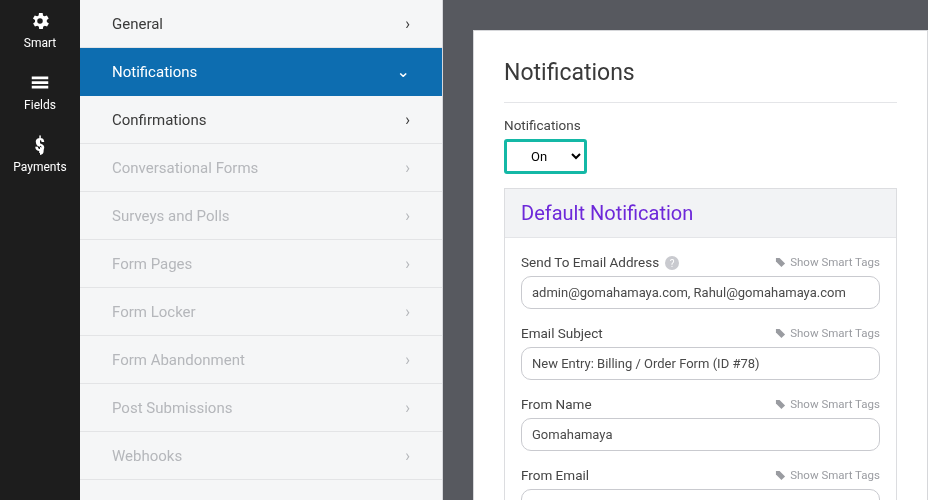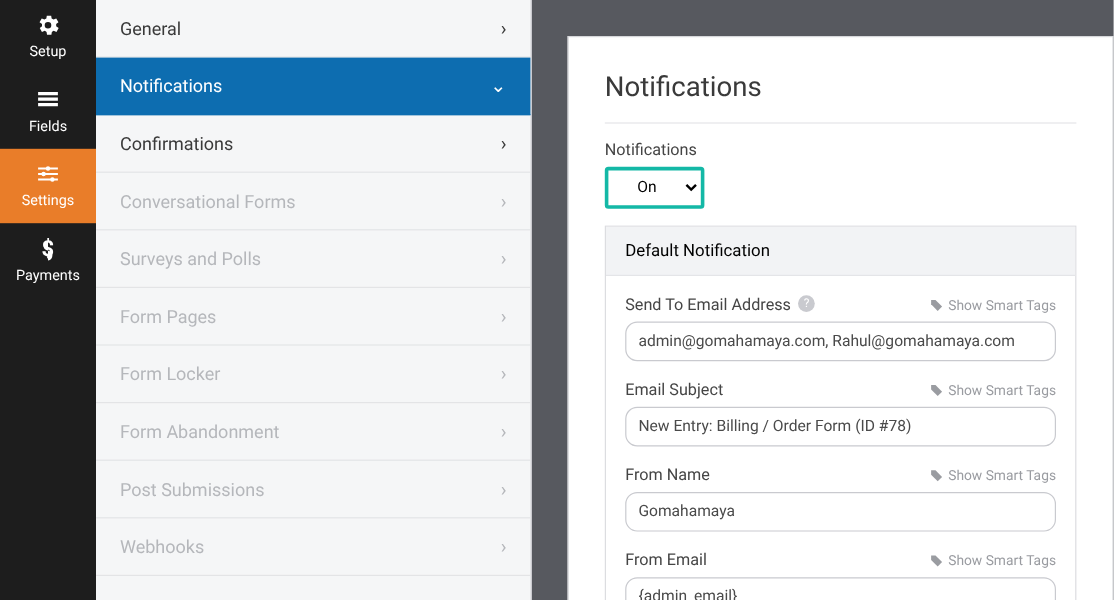--- a/index.html
+++ b/index.html
@@ -4,67 +4,58 @@
   <style>
     * { margin:0; padding:0; box-sizing:border-box; font-family: -apple-system, "Segoe UI", Roboto, Arial, sans-serif; }
     body { width:928px; height:500px; overflow:hidden; background:#57595f; display:flex; }
     
     .rail { width:80px; background:#1d1d1d; color:#fff; display:flex; flex-direction:column; }
     .rail-item { display:flex; flex-direction:column; align-items:center; justify-content:center; gap:4px; padding:10px 0 12px; font-size:12px; cursor:pointer; }
     .rail-item svg { fill:#fff; }
     .rail-item.active { background:#e97d29; }
     
     .sidebar { width:363px; background:#f5f6f7; border-right:1px solid #d7d8dc; display:flex; flex-direction:column; }
-    .sidebar-item { display:flex; align-items:center; justify-content:space-between; padding:0 20px; height:48px; border-bottom:1px solid #e3e4e6; color:#3a3a3a; font-size:15px; cursor:pointer; }
+    .sidebar-item { display:flex; align-items:center; justify-content:space-between; padding:0 32px; height:48px; border-bottom:1px solid #e3e4e6; color:#3a3a3a; font-size:15px; cursor:pointer; }
     .sidebar-item.active { background:#0d6db0; color:#fff; border-bottom-color:#0d6db0; }
     .sidebar-item.muted { color:#b5b7bb; }
     .chev { font-size:16px; line-height:1; }
     .chev-right::before { content:"\203A"; }
     
     .main { flex:1; padding:30px 0 0 30px; position:relative; }
     .panel { background:#fff; border:1px solid #d6d7da; width:455px; min-height:470px; padding:28px 30px 10px; position:relative; }
     .page-title { font-size:23px; font-weight:400; color:#3a3a3a; border-bottom:1px solid #e4e5e8; padding-bottom:16px; margin-bottom:14px; }
     .block { margin-bottom:14px; }
     .label-sm { font-size:13.5px; color:#454545; margin-bottom:6px; display:block; }
     .select { border:3px solid #14b8a6; border-radius:3px; padding:6px 20px; font-size:13px; background:#fff; }
     .fieldset { border:1px solid #dcdde0; margin-top:4px; }
-    .fieldset-header { background:#f2f3f5; padding:12px 16px; font-size:14px; color:#000000; border-bottom:1px solid #e4e5e8; }
+    .fieldset-header { background:#f2f3f5; padding:12px 16px; font-size:20px; color:#6d28d9; border-bottom:1px solid #e4e5e8; }
     .fieldset-body { padding:16px; }
     .field-row { margin-bottom:16px; }
     .field-head { display:flex; justify-content:space-between; align-items:center; margin-bottom:6px; }
-    .field-label { font-size:13.5px; color:#454545; display:flex; align-items:flex-start; gap:6px; }
+    .field-label { font-size:13.5px; color:#454545; display:flex; align-items:flex-end; gap:6px; }
     .help-icon { width:14px; height:14px; border-radius:50%; background:#c9cacf; color:#fff; font-size:10px; display:inline-flex; align-items:center; justify-content:center; }
     .smart-tags { font-size:11.5px; color:#9a9ca1; display:flex; align-items:center; gap:4px; cursor:pointer; }
     .smart-tags svg { fill:#9a9ca1; }
     .text-input { width:100%; border:1px solid #c9cacf; border-radius:10px; padding:8px 10px; font-size:13px; color:#4a4a4a; }
   </style>
 </head>
 <body>
 
 <nav class="rail">
   <div class="rail-item">
     <svg width="22" height="22" viewBox="0 0 24 24">
         <path d="M19.4 13a7.5 7.5 0 000-2l2.1-1.6-2-3.5-2.5 1a7.4 7.4 0 00-1.7-1l-.4-2.6h-4l-.4 2.6a7.4 7.4 0 00-1.7 1l-2.5-1-2 3.5L6.6 11a7.5 7.5 0 000 2l-2.1 1.6 2 3.5 2.5-1a7.4 7.4 0 001.7 1l.4 2.6h4l.4-2.6a7.4 7.4 0 001.7-1l2.5 1 2-3.5zM12 15a3 3 0 110-6 3 3 0 010 6z"></path>
       </svg>
-    <span>Setup</span>
+    <span>Smart</span>
   </div>
   <div class="rail-item">
     <svg width="24" height="22" viewBox="0 0 24 24">
         <path d="M3 5h18v3H3zm0 5h18v3H3zm0 5h18v3H3z"></path>
       </svg>
     <span>Fields</span>
-  </div>
-  <div class="rail-item active">
-    <svg width="24" height="22" viewBox="0 0 24 24">
-        <path d="M3 6h8v2H3zm10 0h8v2h-8zM3 11h4v2H3zm6 0h12v2H9zM3 16h12v2H3zm14 0h4v2h-4z"></path>
-        <circle cx="12" cy="7" r="2"></circle>
-        <circle cx="8" cy="12" r="2"></circle>
-        <circle cx="16" cy="17" r="2"></circle>
-      </svg>
-    <span>Settings</span>
   </div>
   <div class="rail-item">
     <svg width="22" height="22" viewBox="0 0 24 24">
         <path d="M12 2v3a5 5 0 00-4 5c0 3 3 3.5 4 4s4 1 4 4a5 5 0 01-4 5v3m0-24v24M8 8h7M9 17h7"></path>
         <text x="6" y="19" font-size="20" font-weight="bold" fill="#fff">$</text>
       </svg>
     <span>Payments</span>
   </div>
 </nav>
 

